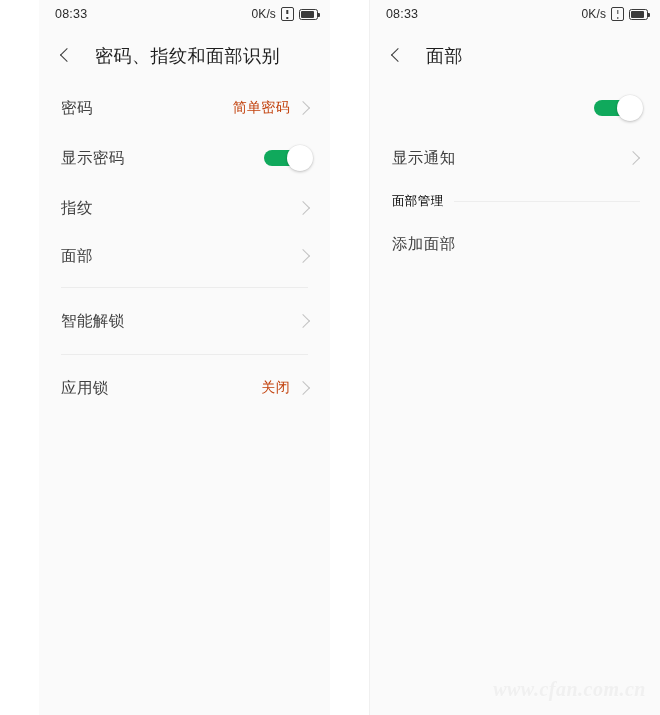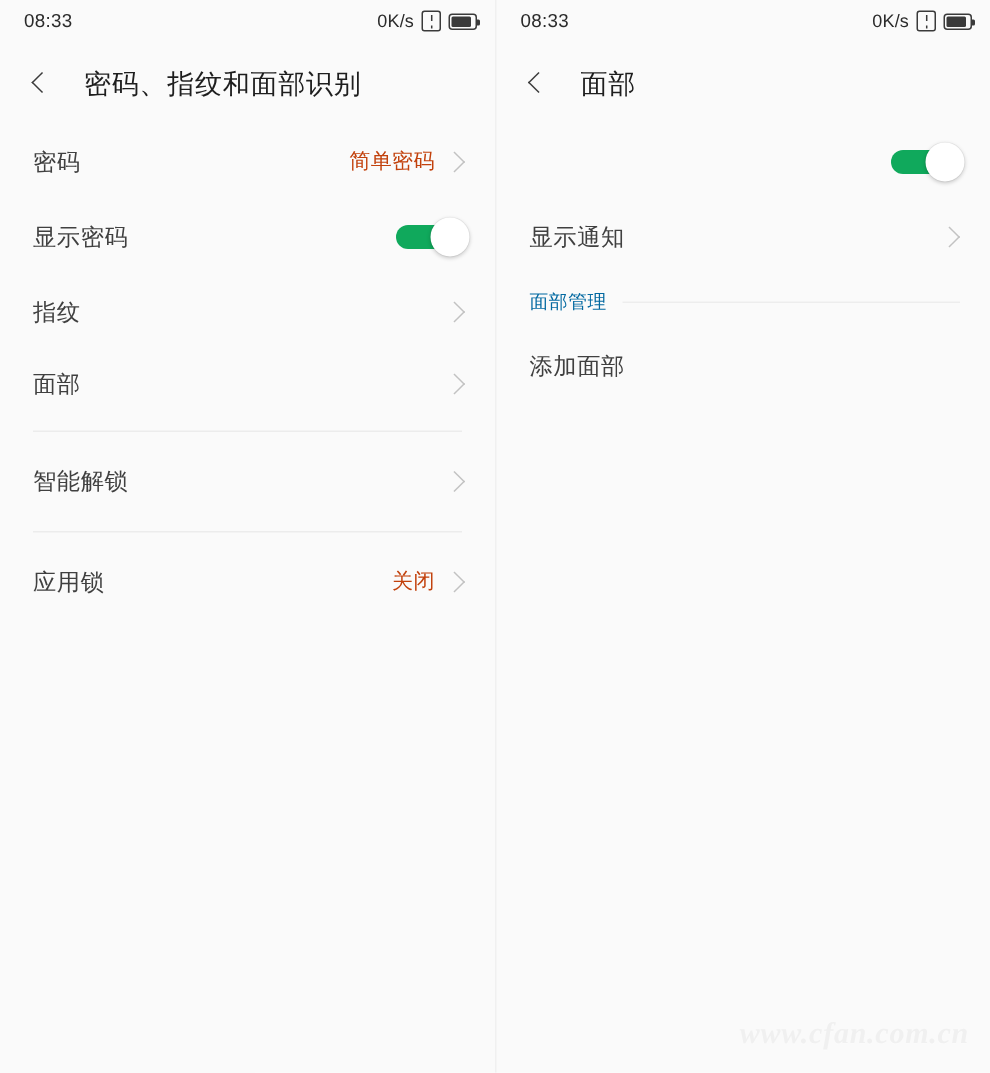--- a/index.html
+++ b/index.html
@@ -19,20 +19,21 @@
     width: 660px;
     height: 715px;
     position: relative;
   }
   .phone {
     width: 330px;
     height: 715px;
     background: #fafafa;
     position: relative;
     box-sizing: border-box;
+    margin-left: 39px;
   }
   .phone.right {
     border-left: 1px solid #f0f0f0;
   }
 
   
   .statusbar {
     height: 28px;
     display: flex;
     align-items: center;
@@ -219,21 +220,21 @@
   
   .section-head {
     display: flex;
     align-items: center;
     padding: 0 20px 0 22px;
     height: 34px;
     gap: 10px;
   }
   .section-head-label {
     font-size: 12.5px;
-    color: #0369a1;
+    color: #000000;
     letter-spacing: 0.4px;
     white-space: nowrap;
   }
   .section-head-rule {
     flex: 1;
     height: 1px;
     background: #ededed;
   }
 
   

